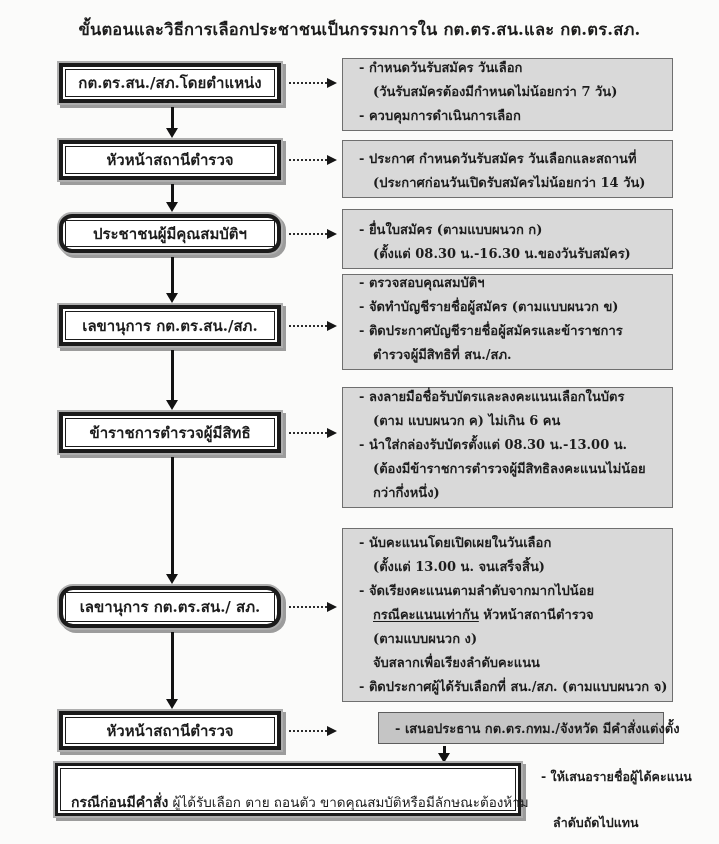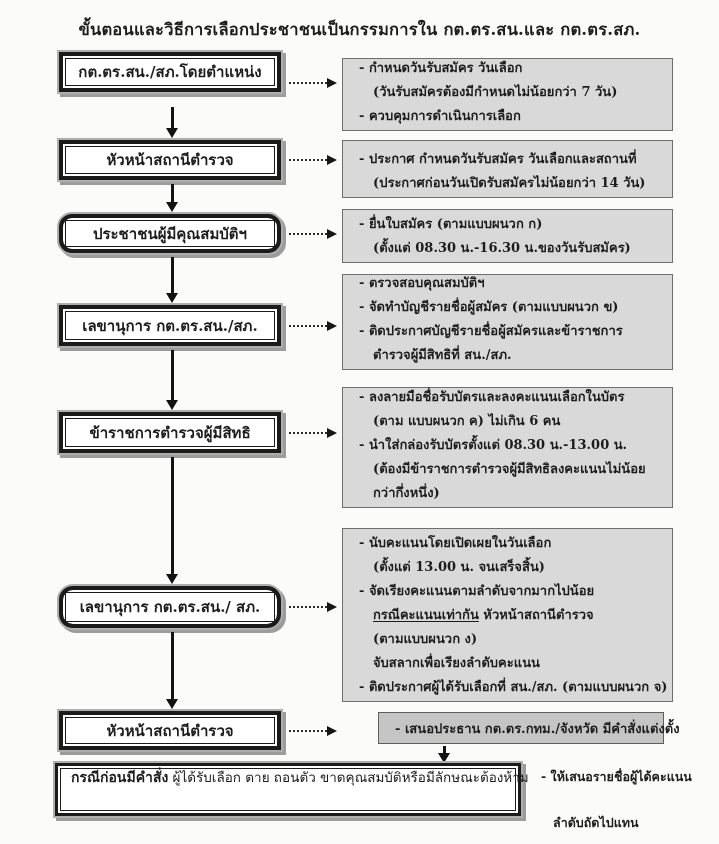--- a/index.html
+++ b/index.html
@@ -43,38 +43,38 @@
   .varrow{position:absolute;width:3px;background:#121212;}
   .varrow::after{
     content:"";position:absolute;left:-5px;bottom:-9px;
     border-top:10px solid #121212;border-left:6.5px solid transparent;border-right:6.5px solid transparent;
   }
   
   #case-box{
     position:absolute;left:55px;top:763px;width:466px;height:53px;box-sizing:border-box;
     background:#fff;border:3px solid #1b1b1b;
     box-shadow:0 0 0 2px #aeaeae,3px 3px 0 2px #9c9c9c;
-    display:flex;align-items:flex-start;
+    display:flex;align-items:flex-end;
   }
   #case-box::before{content:"";position:absolute;inset:2px;border:1px solid #1b1b1b;pointer-events:none;}
   #case-box .ctext{font-size:13.5px;padding-left:13px;white-space:nowrap;position:relative;}
   #case-box .ctext b{font-size:14px;}
   #side-note{
     position:absolute;left:541px;top:766px;width:175px;
     font-size:12.5px;font-weight:bold;line-height:22px;
   }
   #side-note .n2{padding-left:12px;margin-top:24px;}
 </style>
 </head>
 <body>
 
 <div id="page">
   <div id="title">ขั้นตอนและวิธีการเลือกประชาชนเป็นกรรมการใน กต.ตร.สน.และ กต.ตร.สภ.</div>
   <div id="flow">
-      <div class="node" style="top: 52px; height: 40px;">
+      <div class="node" style="top: 63px; height: 40px;">
         <span class="ntext">กต.ตร.สน./สภ.โดยตำแหน่ง</span>
       </div>
       <div class="dotarrow" style="top: 82px;"></div>
       <div class="detail" style="top: 58px; height: 73px;">
         <div class="line">- กำหนดวันรับสมัคร วันเลือก</div>
         <div class="line ind">(วันรับสมัครต้องมีกำหนดไม่น้อยกว่า 7 วัน)</div>
         <div class="line">- ควบคุมการดำเนินการเลือก</div>
       </div>
       <div class="varrow" style="left: 171px; top: 107px; height: 22px;"></div>
       <div class="node" style="top: 140px; height: 40px;">
@@ -83,21 +83,21 @@
       <div class="dotarrow" style="top: 159px;"></div>
       <div class="detail" style="top: 140px; height: 58px;">
         <div class="line">- ประกาศ กำหนดวันรับสมัคร วันเลือกและสถานที่</div>
         <div class="line ind">(ประกาศก่อนวันเปิดรับสมัครไม่น้อยกว่า 14 วัน)</div>
       </div>
       <div class="varrow" style="left: 171px; top: 184px; height: 19px;"></div>
       <div class="node" style="top: 214px; height: 39px; border-radius: 13px;">
         <span class="ntext">ประชาชนผู้มีคุณสมบัติฯ</span>
       </div>
       <div class="dotarrow" style="top: 232.5px;"></div>
-      <div class="detail" style="top: 209px; height: 54px;">
+      <div class="detail" style="top: 209px; height: 60px;">
         <div class="line">- ยื่นใบสมัคร (ตามแบบผนวก ก)</div>
         <div class="line ind">(ตั้งแต่ 08.30 น.-16.30 น.ของวันรับสมัคร)</div>
       </div>
       <div class="varrow" style="left: 171px; top: 257px; height: 37px;"></div>
       <div class="node" style="top: 305px; height: 41px;">
         <span class="ntext">เลขานุการ กต.ตร.สน./สภ.</span>
       </div>
       <div class="dotarrow" style="top: 324.5px;"></div>
       <div class="detail" style="top: 274px; height: 96px;">
         <div class="line">- ตรวจสอบคุณสมบัติฯ</div>

